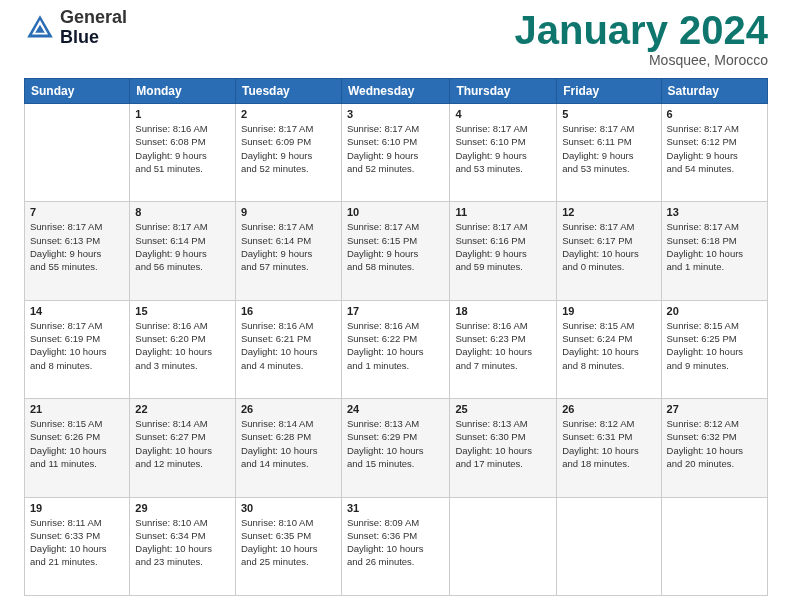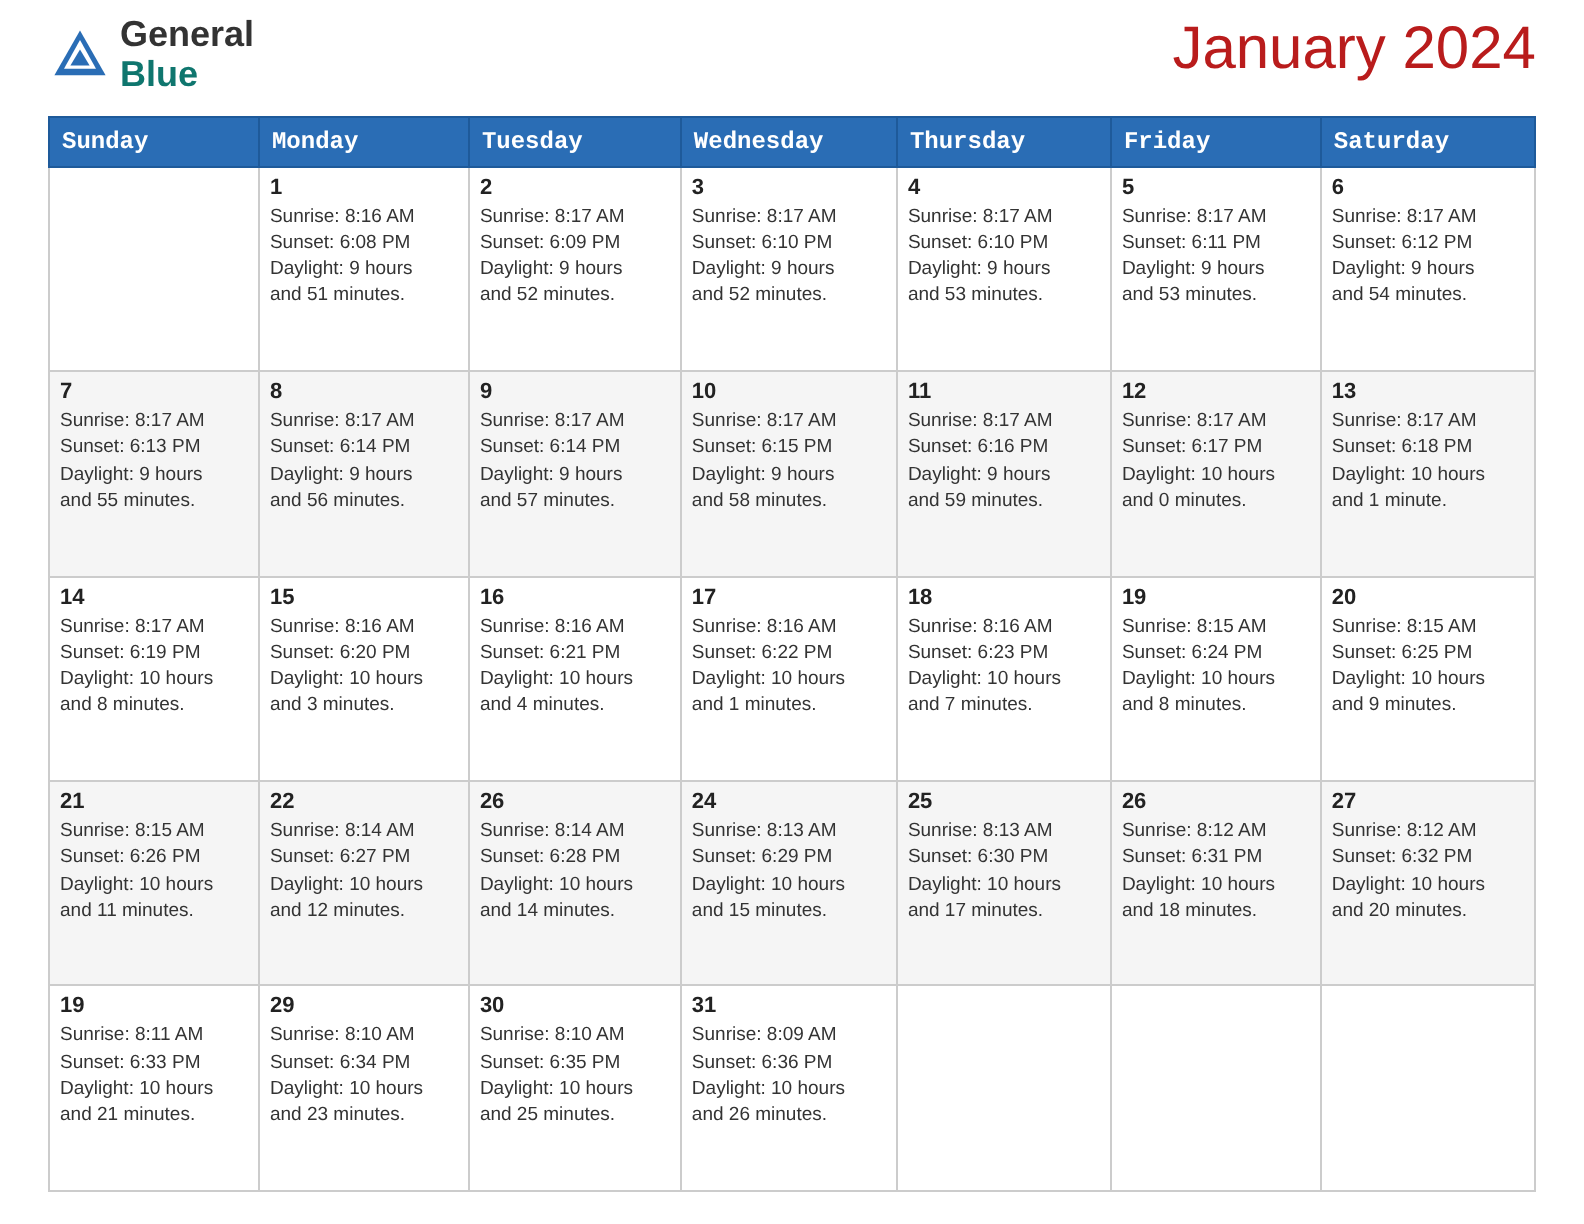--- a/index.html
+++ b/index.html
@@ -34,53 +34,52 @@
       line-height: 1.1;
     }
     .logo-general {
       font-size: 18px;
       font-weight: bold;
       color: #333;
     }
     .logo-blue {
       font-size: 18px;
       font-weight: bold;
-      color: #0f766e;
+      color: #0f172a;
     }
     .logo-icon {
       width: 32px;
       height: 32px;
     }
     .title-block {
       text-align: right;
     }
     .month-title {
-      font-size: 30px;
-      font-weight: normal;
-      color: #b91c1c;
+      font-size: 40px;
+      font-weight: bold;
+      color: #0f766e;
       line-height: 1.1;
     }
     .location {
       font-size: 14px;
       color: #555;
     }
     .calendar-table {
       width: 100%;
       border-collapse: collapse;
       flex: 1;
     }
     .calendar-table th {
       background-color: #2a6db5;
       color: #fff;
       font-size: 12px;
       font-weight: bold;
       padding: 5px 6px;
       text-align: left;
       border: 1px solid #1e5a9a;
-      font-family: Liberation Mono, monospace;
     }
     .calendar-table td {
       border: 1px solid #ccc;
       vertical-align: top;
       padding: 4px 5px;
       font-size: 9.5px;
       color: #333;
       width: 113px;
       height: 88px;
     }
@@ -116,20 +115,21 @@
         <polygon points="20,10 30,28 10,28" fill="#fff"></polygon>
         <polygon points="20,16 26,26 14,26" fill="#2a6db5"></polygon>
       </svg>
       <div class="logo-text">
         <span class="logo-general">General</span>
         <span class="logo-blue">Blue</span>
       </div>
     </div>
     <div class="title-block">
       <div class="month-title">January 2024</div>
+      <div class="location">Mosquee, Morocco</div>
     </div>
   </div>
 
   <table class="calendar-table">
     <thead>
       <tr class="header-row">
       <th>Sunday</th>
           <th>Monday</th>
           <th>Tuesday</th>
           <th>Wednesday</th>

